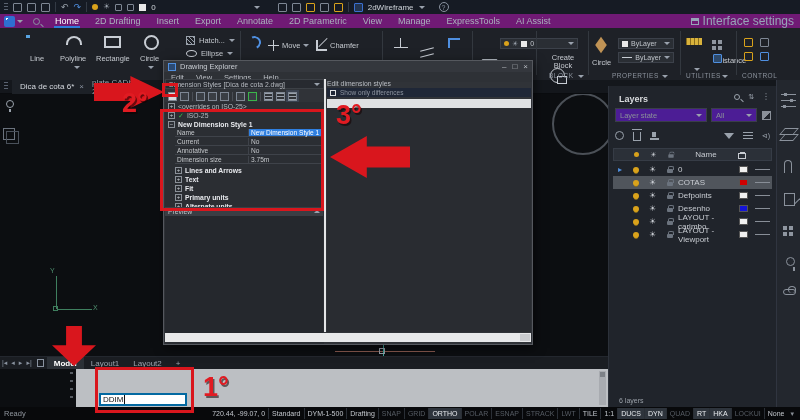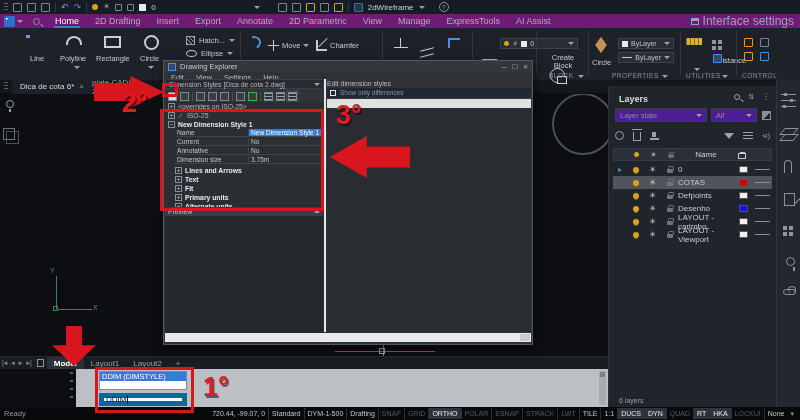--- a/index.html
+++ b/index.html
@@ -194,21 +194,21 @@
   .ltab.active{color:#fff;font-weight:bold;background:#2b3036}
 
   
   .cmdgap{left:0;top:369px;width:76px;height:38px;background:#0c0e11;z-index:5}
   .cmdgrip{left:70px;top:372px;width:3px;height:32px;z-index:6;background:repeating-linear-gradient(#565b62 0 2px,transparent 2px 8px)}
   .cmdpanel{left:76px;top:369px;width:532px;height:38px;background:#bcbfc3;z-index:5}
   .cmdscroll{position:absolute;right:2px;top:2px;width:7px;height:34px;background:#a8abb0}
   .cmdscroll::before{content:"";position:absolute;left:1px;top:1px;width:5px;height:5px;background:#7d8187}
   .suggest{position:absolute;left:23px;top:2px;width:88px;height:19px;background:#fff;border:1px solid #888}
   .suggest .sel{height:9px;background:#3c78d8;color:#fff;font-size:7.5px;line-height:9px;padding:0 2px;white-space:nowrap}
-  .cmdinput{position:absolute;left:23px;top:24px;width:88px;height:13px;background:#fff;border:5px solid #0369a1;font-size:8px;line-height:11px;color:#111;padding:0 2px;display:flex;align-items:center}
+  .cmdinput{position:absolute;left:23px;top:24px;width:88px;height:13px;background:#fff;border:2px solid #0369a1;font-size:8px;line-height:11px;color:#111;padding:0 2px;display:flex;align-items:center}
   .caret-b{width:1px;height:9px;background:#111;margin-left:1px}
 
   
   .statusbar{left:0;top:407px;width:800px;height:13px;background:#08090b;z-index:40;display:flex;align-items:center}
   .ready{color:#8f959c;font-size:7.5px;margin-left:4px}
   .sbright{margin-left:auto;display:flex;align-items:center;margin-right:3px}
   .sbi{font-size:7px;color:#878d95;padding:0 3px;border-left:1px solid #2a2f36;line-height:11px;white-space:nowrap}
   .sbi:first-child{border-left:none}
   .sbi.v{color:#c3c7cd}
   .sbi.on{color:#e6e9ed;background:#2e343c}
@@ -577,23 +577,20 @@
     <span class="ltab active">Model</span>
     <span class="ltab">Layout1</span>
     <span class="ltab">Layout2</span>
     <span class="ltab">+</span>
   </div>
 
   <div class="a cmdgap"></div>
   <div class="a cmdgrip"></div>
   <div class="a cmdpanel">
     <div class="cmdscroll"></div>
-    <div class="suggest">
-      <div class="sel">DDIM (DIMSTYLE)</div>
-    </div>
     <div class="cmdinput">
       <span>DDIM</span>
       <span class="caret-b"></span>
     </div>
   </div>
 
   <div class="a statusbar">
     <span class="ready">Ready</span>
     <div class="sbright">
       <span class="sbi v">720.44, -99.07, 0</span>

